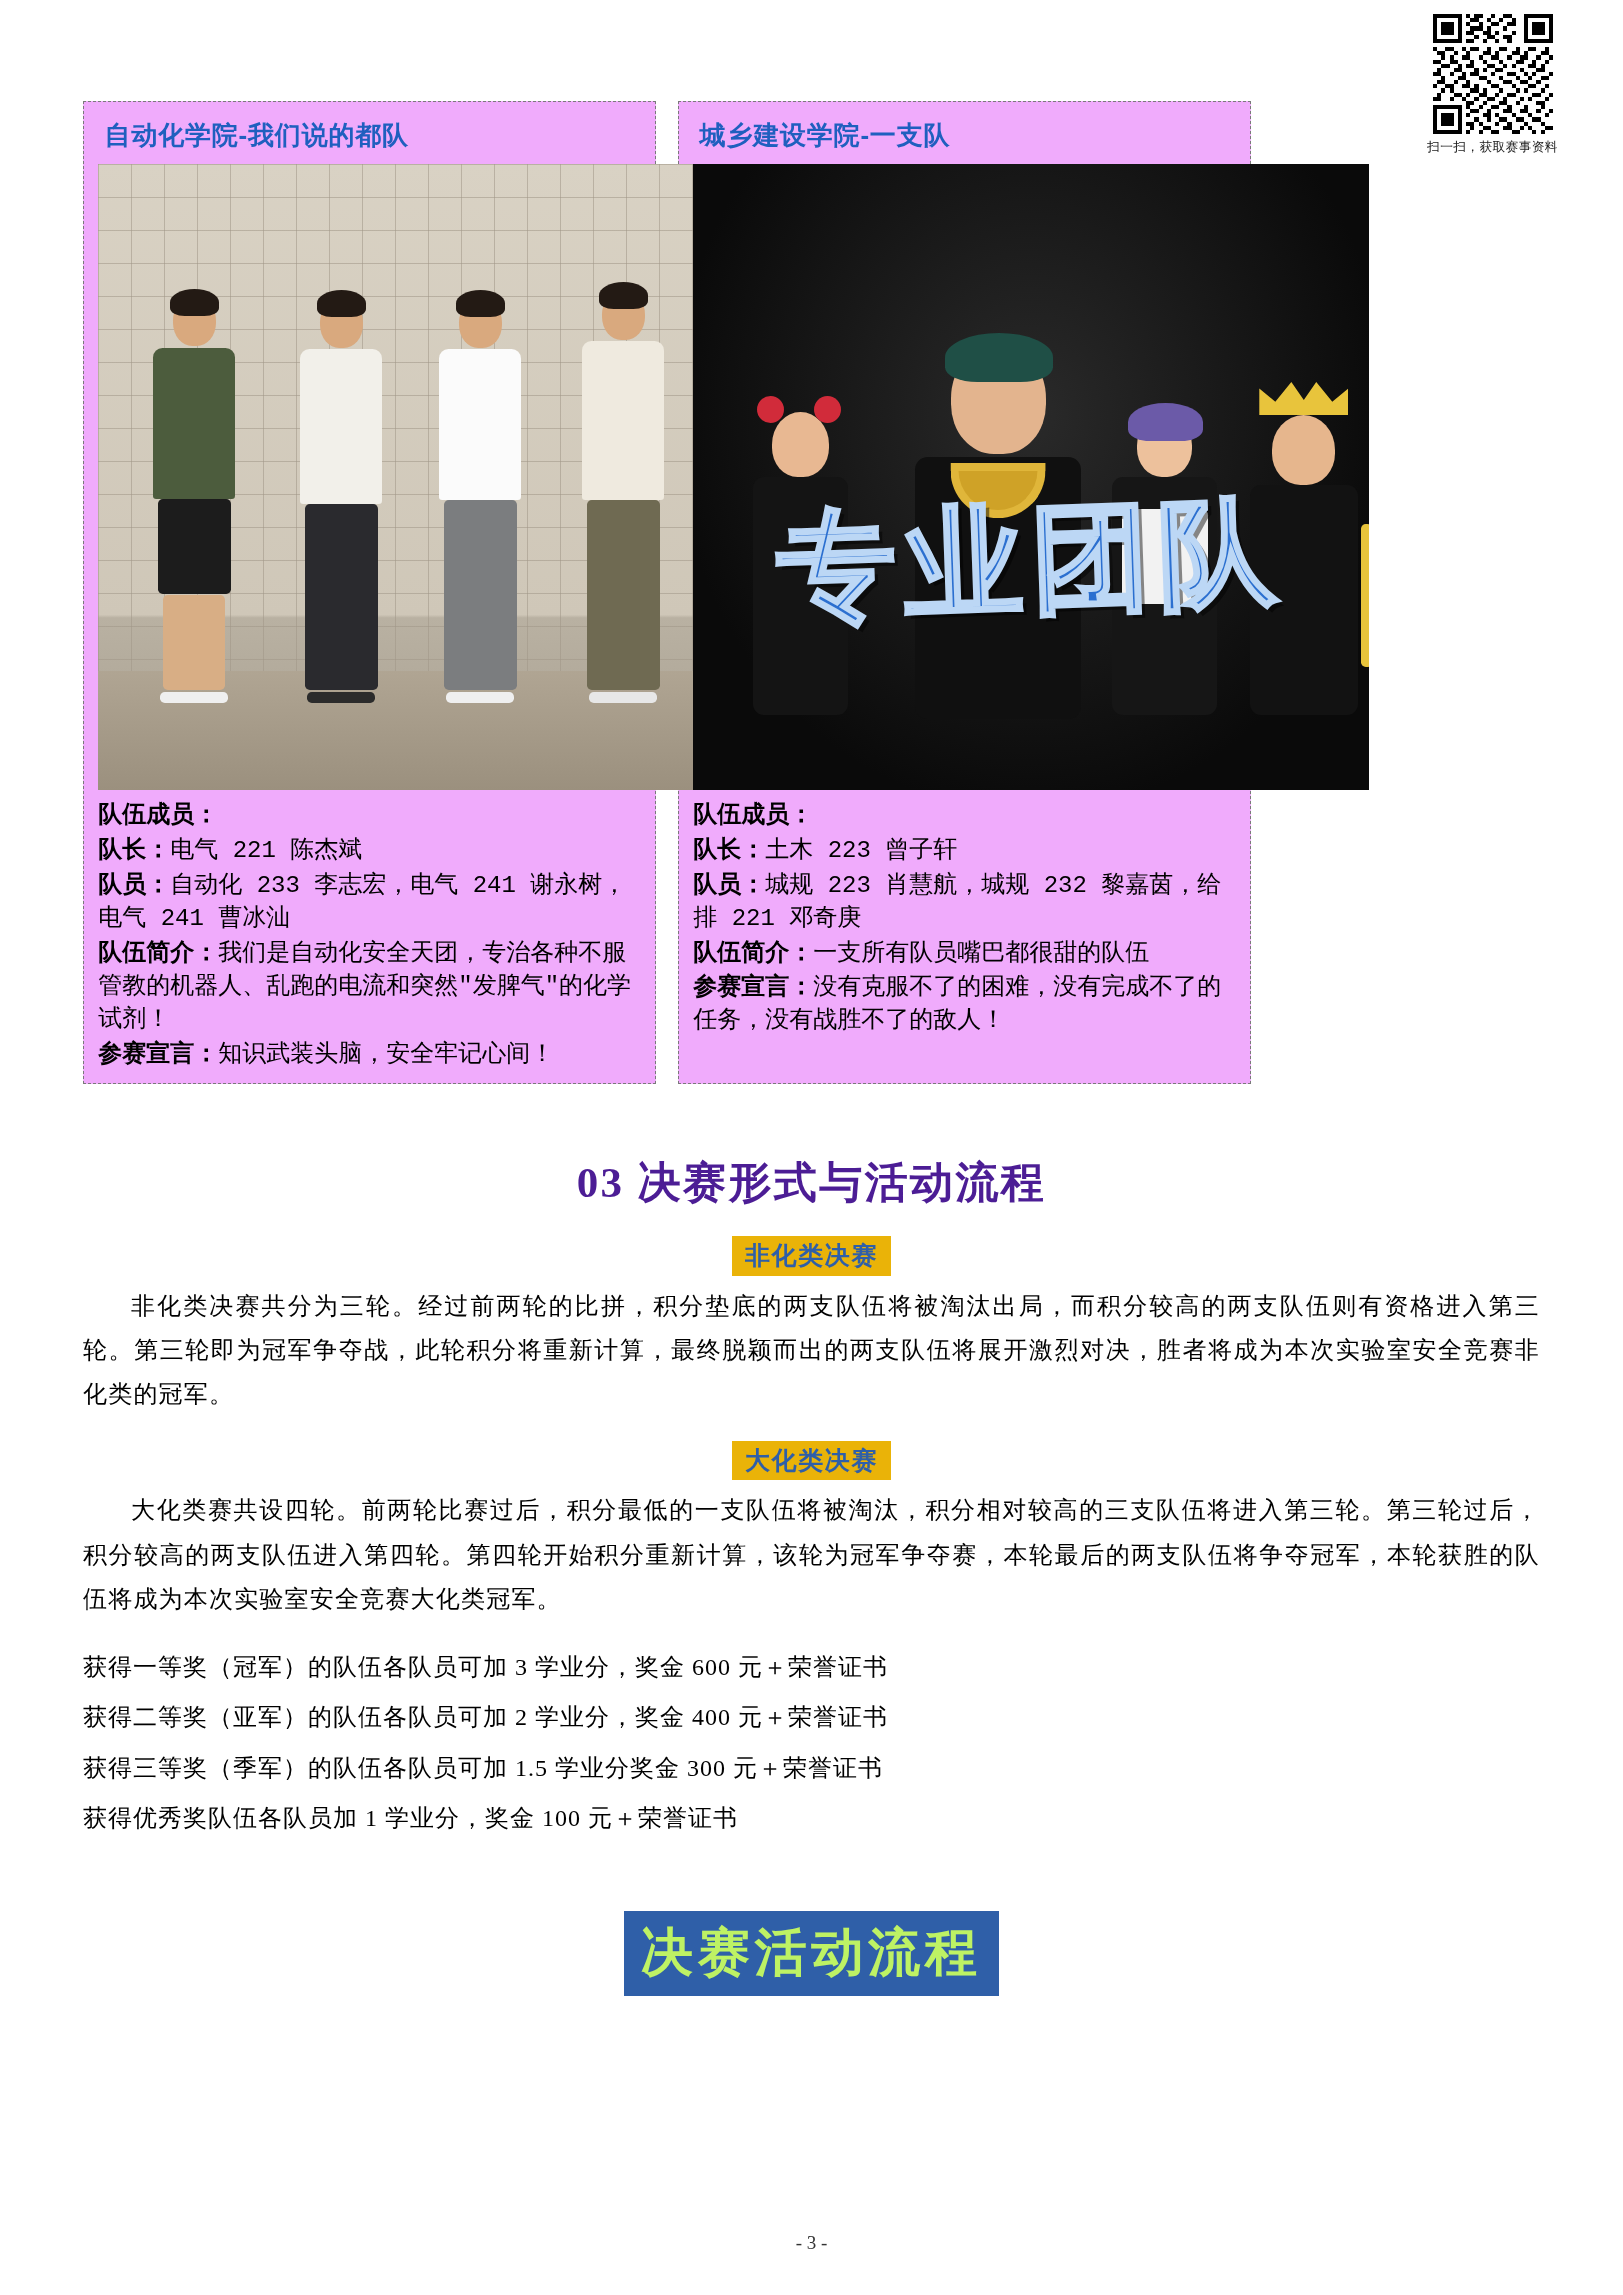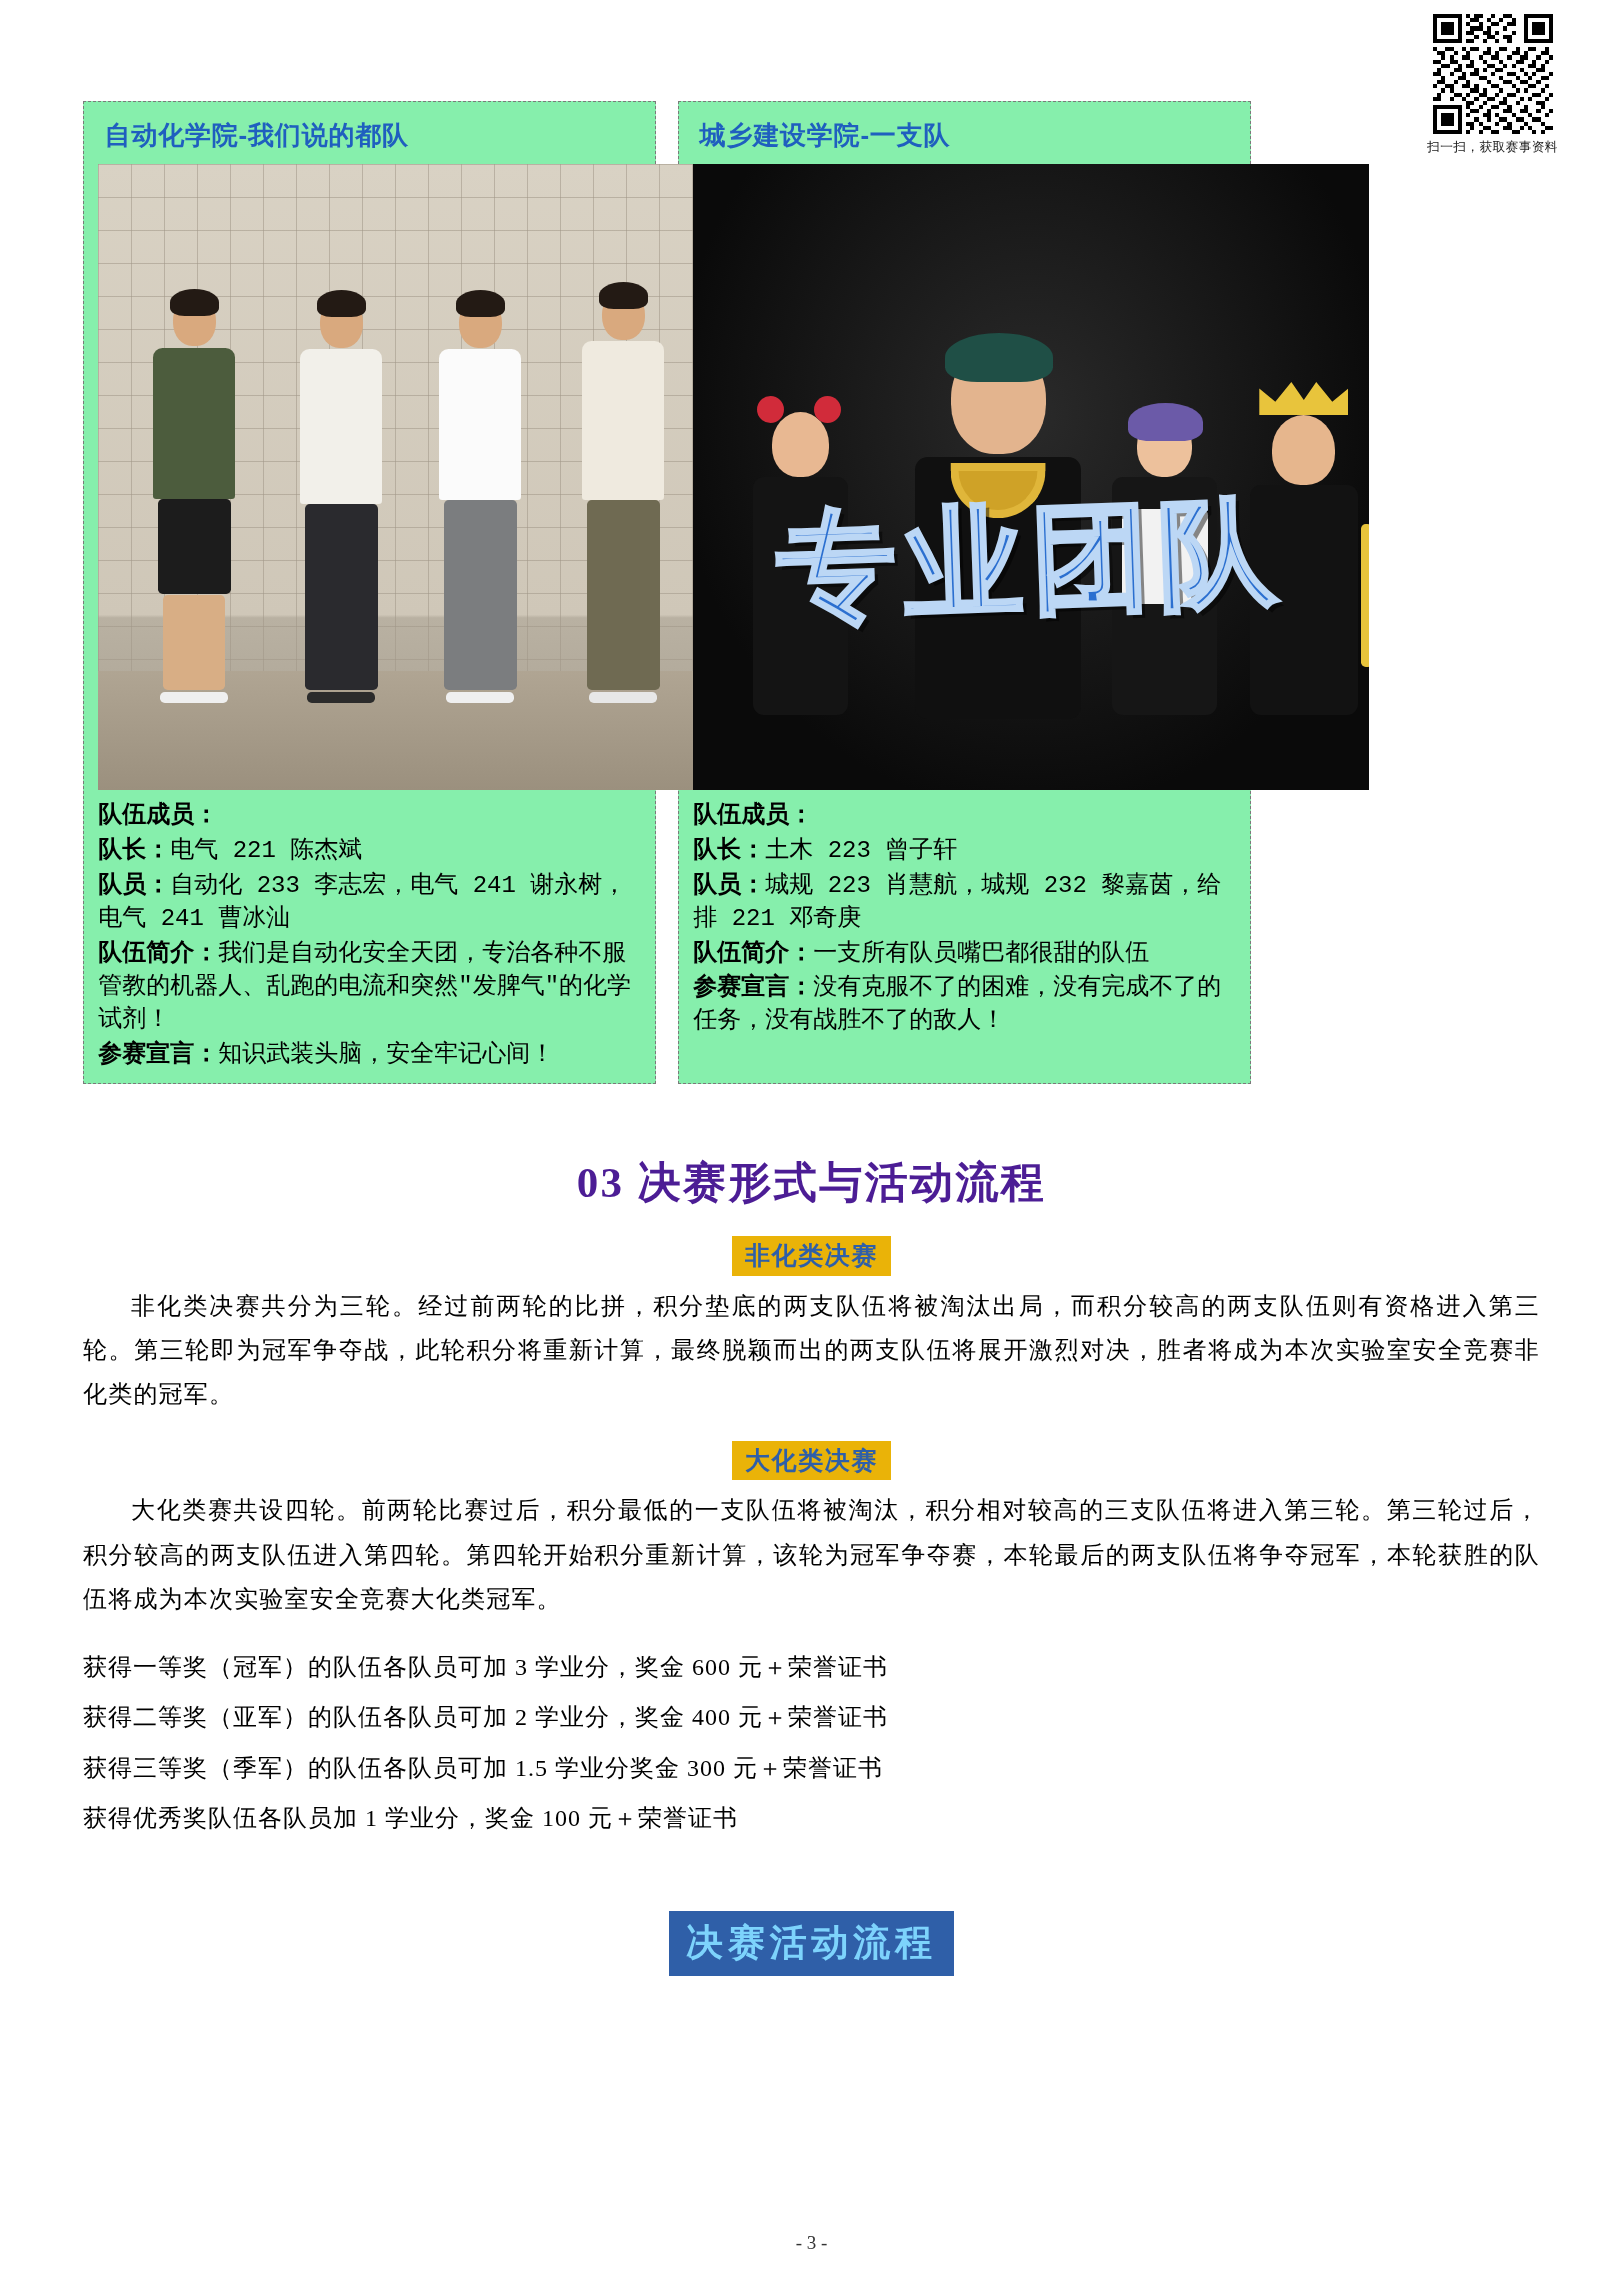--- a/index.html
+++ b/index.html
@@ -49,21 +49,21 @@
   .teams-row {
     display: flex;
     gap: 22px;
     padding-top: 101px;
   }
   .team-card {
     border: 1.6px dashed #7a7a7a;
     width: 573px;
     box-sizing: border-box;
     padding: 12.7px 14.3px 11px 14.3px;
-    background: #86efac;
+    background: #f0abfc;
   }
   .team-title {
     font-family: "Liberation Sans", sans-serif;
     font-weight: bold;
     font-size: 26px;
     color: #1F5FBF;
     margin: 3.2px 0 11px 6.3px;
     letter-spacing: 0.8px;
   }
   .team-photo {
@@ -193,23 +193,23 @@
     font-size: 24px;
     line-height: 2.1;
     letter-spacing: 1px;
     margin: 0;
   }
 
   .flow-title {
     width: fit-content;
     margin: 68px auto 0;
     background: #2f5fa8;
-    color: #7dd3fc;
+    color: #bef264;
     font-weight: bold;
-    font-size: 37px;
+    font-size: 52px;
     letter-spacing: 4.8px;
     padding: 6.3px 17.4px 8px;
     font-family: "Liberation Serif", serif;
   }
 
   .page-number {
     position: absolute;
     bottom: 41px;
     left: 0; right: 0;
     text-align: center;

